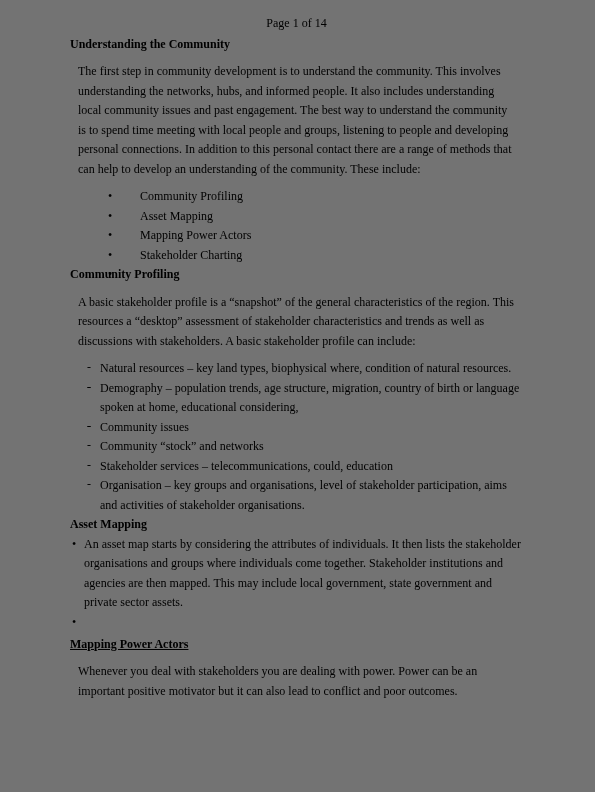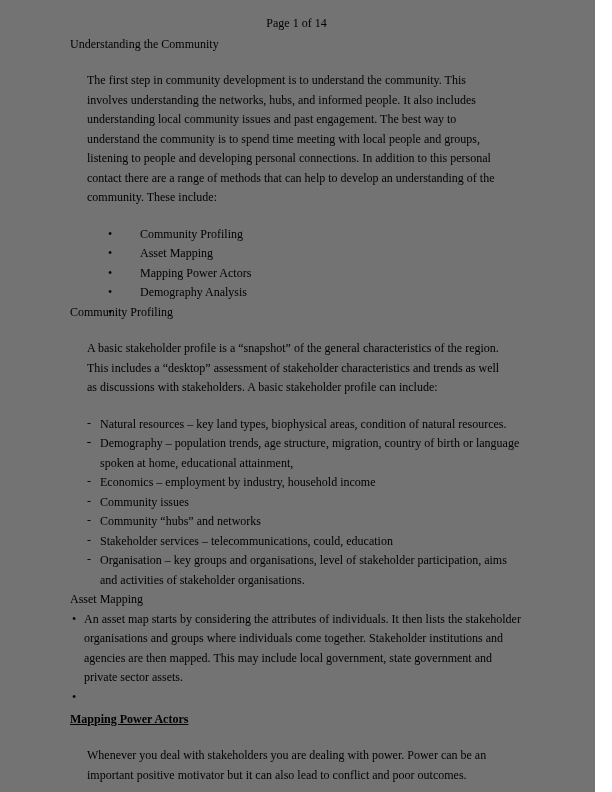--- a/index.html
+++ b/index.html
@@ -13,23 +13,23 @@
     font-family: "Liberation Serif", serif;
     font-size: 12px;
     line-height: 19.5px;
     color: #000000;
     overflow: hidden;
   }
   .page-header {
     text-align: center;
     margin-bottom: 1px;
   }
-  .heading { font-weight: normal; }
+  .heading { font-weight: bold; }
   .heading-underline { font-weight: bold; text-decoration: underline; }
-  p.para { margin: 17px; }
+  p.para { margin: 8px; }
 
   
   .methods-list { margin: 0; padding: 0; list-style: none; }
   .methods-list li { position: relative; padding-left: 70px; }
   .methods-list .marker { position: absolute; left: 38px; }
 
   
   .dash-list { margin: 0; padding: 0; list-style: none; }
   .dash-list li { position: relative; padding-left: 30px; }
   .dash-list .marker { position: absolute; left: 17px; top: -1px; }
@@ -48,34 +48,34 @@
 
   <div class="page-header">Page 1 of 14</div>
 
   <div class="heading">Understanding the Community</div>
   <p class="para">The first step in community development is to understand the community. This involves understanding the networks, hubs, and informed people. It also includes understanding local community issues and past engagement. The best way to understand the community is to spend time meeting with local people and groups, listening to people and developing personal connections. In addition to this personal contact there are a range of methods that can help to develop an understanding of the community. These include:</p>
 
   <ul class="methods-list">
     <li><span class="marker">•</span><span>Community Profiling</span></li>
     <li><span class="marker">•</span><span>Asset Mapping</span></li>
     <li><span class="marker">•</span><span>Mapping Power Actors</span></li>
-    <li><span class="marker">•</span><span>Demography Analysis</span></li>
+    <li><span class="marker">•</span><span>Stakeholder Charting</span></li>
     <li><span class="marker">•</span></li>
   </ul>
 
   <div class="heading">Community Profiling</div>
-  <p class="para">A basic stakeholder profile is a “snapshot” of the general characteristics of the region. This includes a “desktop” assessment of stakeholder characteristics and trends as well as discussions with stakeholders. A basic stakeholder profile can include:</p>
+  <p class="para">A basic stakeholder profile is a “snapshot” of the general characteristics of the region. This resources a “desktop” assessment of stakeholder characteristics and trends as well as discussions with stakeholders. A basic stakeholder profile can include:</p>
 
   <ul class="dash-list">
-    <li><span class="marker">-</span><span>Natural resources – key land types, biophysical areas, condition of natural resources.</span></li>
+    <li><span class="marker">-</span><span>Natural resources – key land types, biophysical where, condition of natural resources.</span></li>
     <li><span class="marker">-</span></li>
-    <li><span class="marker">-</span><span>Demography – population trends, age structure, migration, country of birth or language spoken at home, educational attainment,</span></li>
-    <li><span class="marker">-</span><span>Economics – employment by industry, household income</span></li>
+    <li><span class="marker">-</span><span>Demography – population trends, age structure, migration, country of birth or language spoken at home, educational considering,</span></li>
+    <li><span class="marker">-</span></li>
     <li><span class="marker">-</span><span>Community issues</span></li>
-    <li><span class="marker">-</span><span>Community “hubs” and networks</span></li>
+    <li><span class="marker">-</span><span>Community “stock” and networks</span></li>
     <li><span class="marker">-</span><span>Stakeholder services – telecommunications, could, education</span></li>
     <li><span class="marker">-</span><span>Organisation – key groups and organisations, level of stakeholder participation, aims and activities of stakeholder organisations.</span></li>
   </ul>
 
   <div class="heading">Asset Mapping</div>
 
   <ul class="asset-list">
     <li><span class="marker">•</span><span>An asset map starts by considering the attributes of individuals. It then lists the stakeholder organisations and groups where individuals come together. Stakeholder institutions and agencies are then mapped. This may include local government, state government and private sector assets.</span></li>
     <li><span class="marker">•</span></li>
   </ul>

